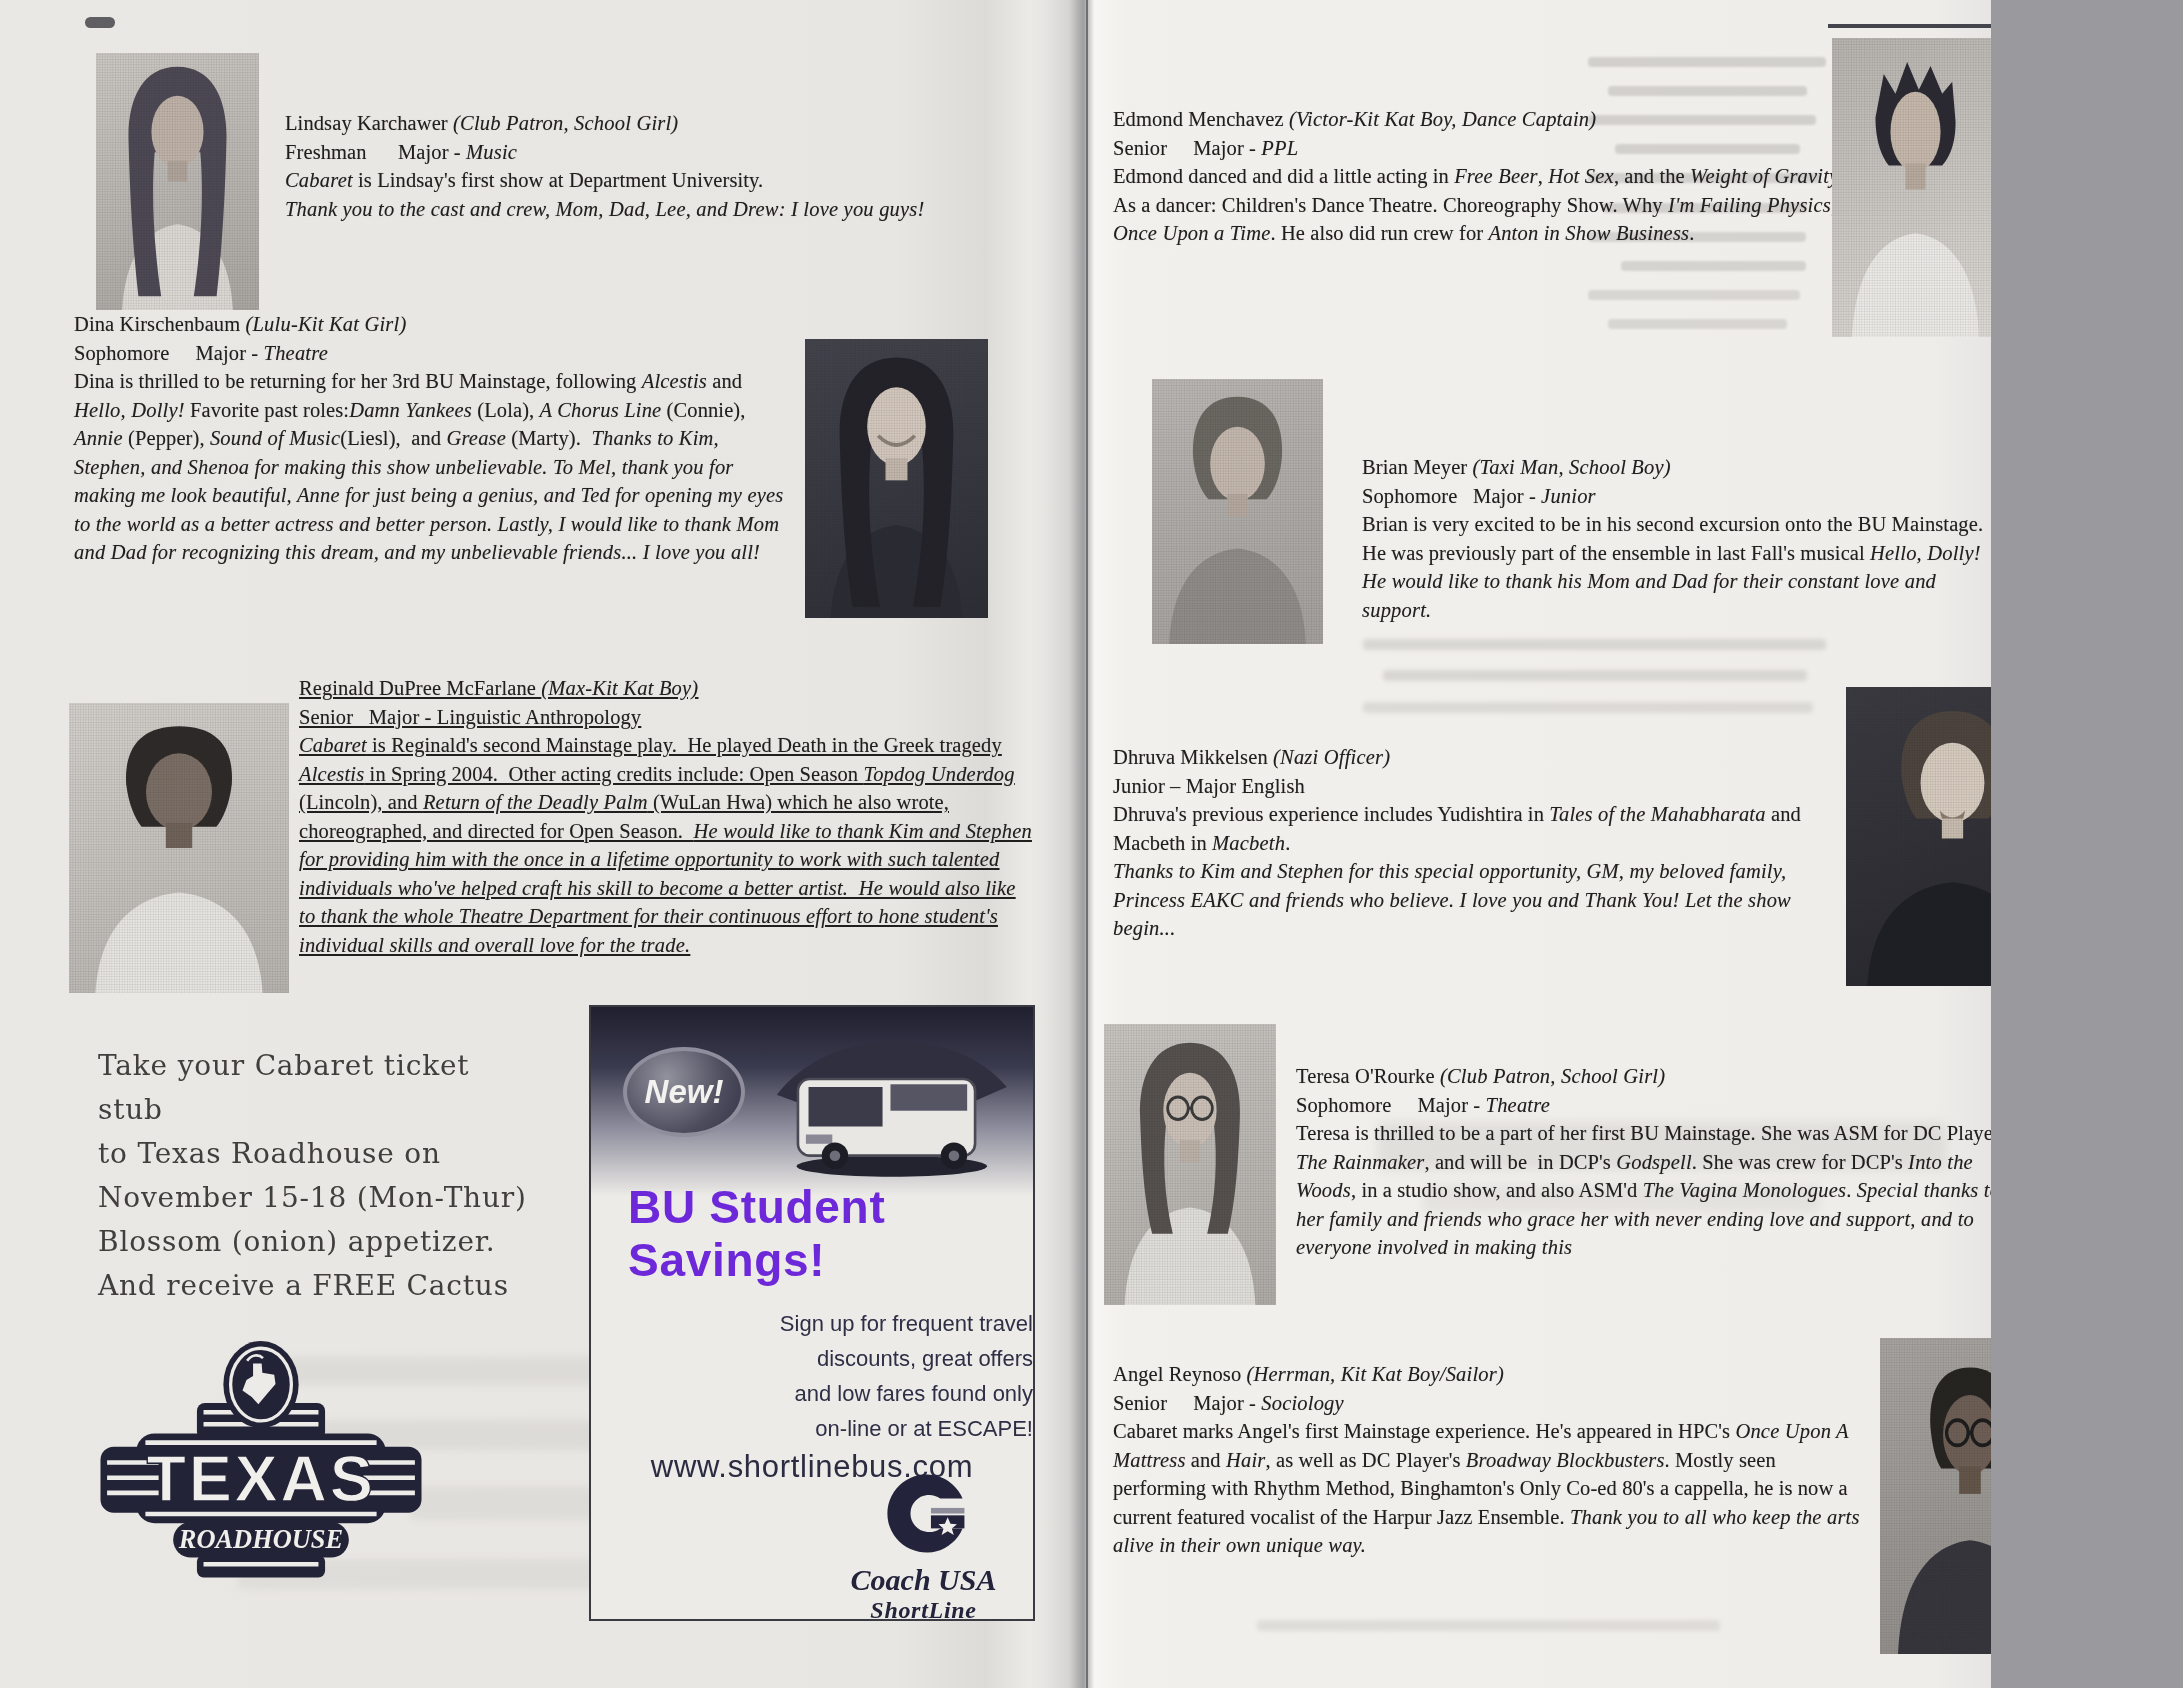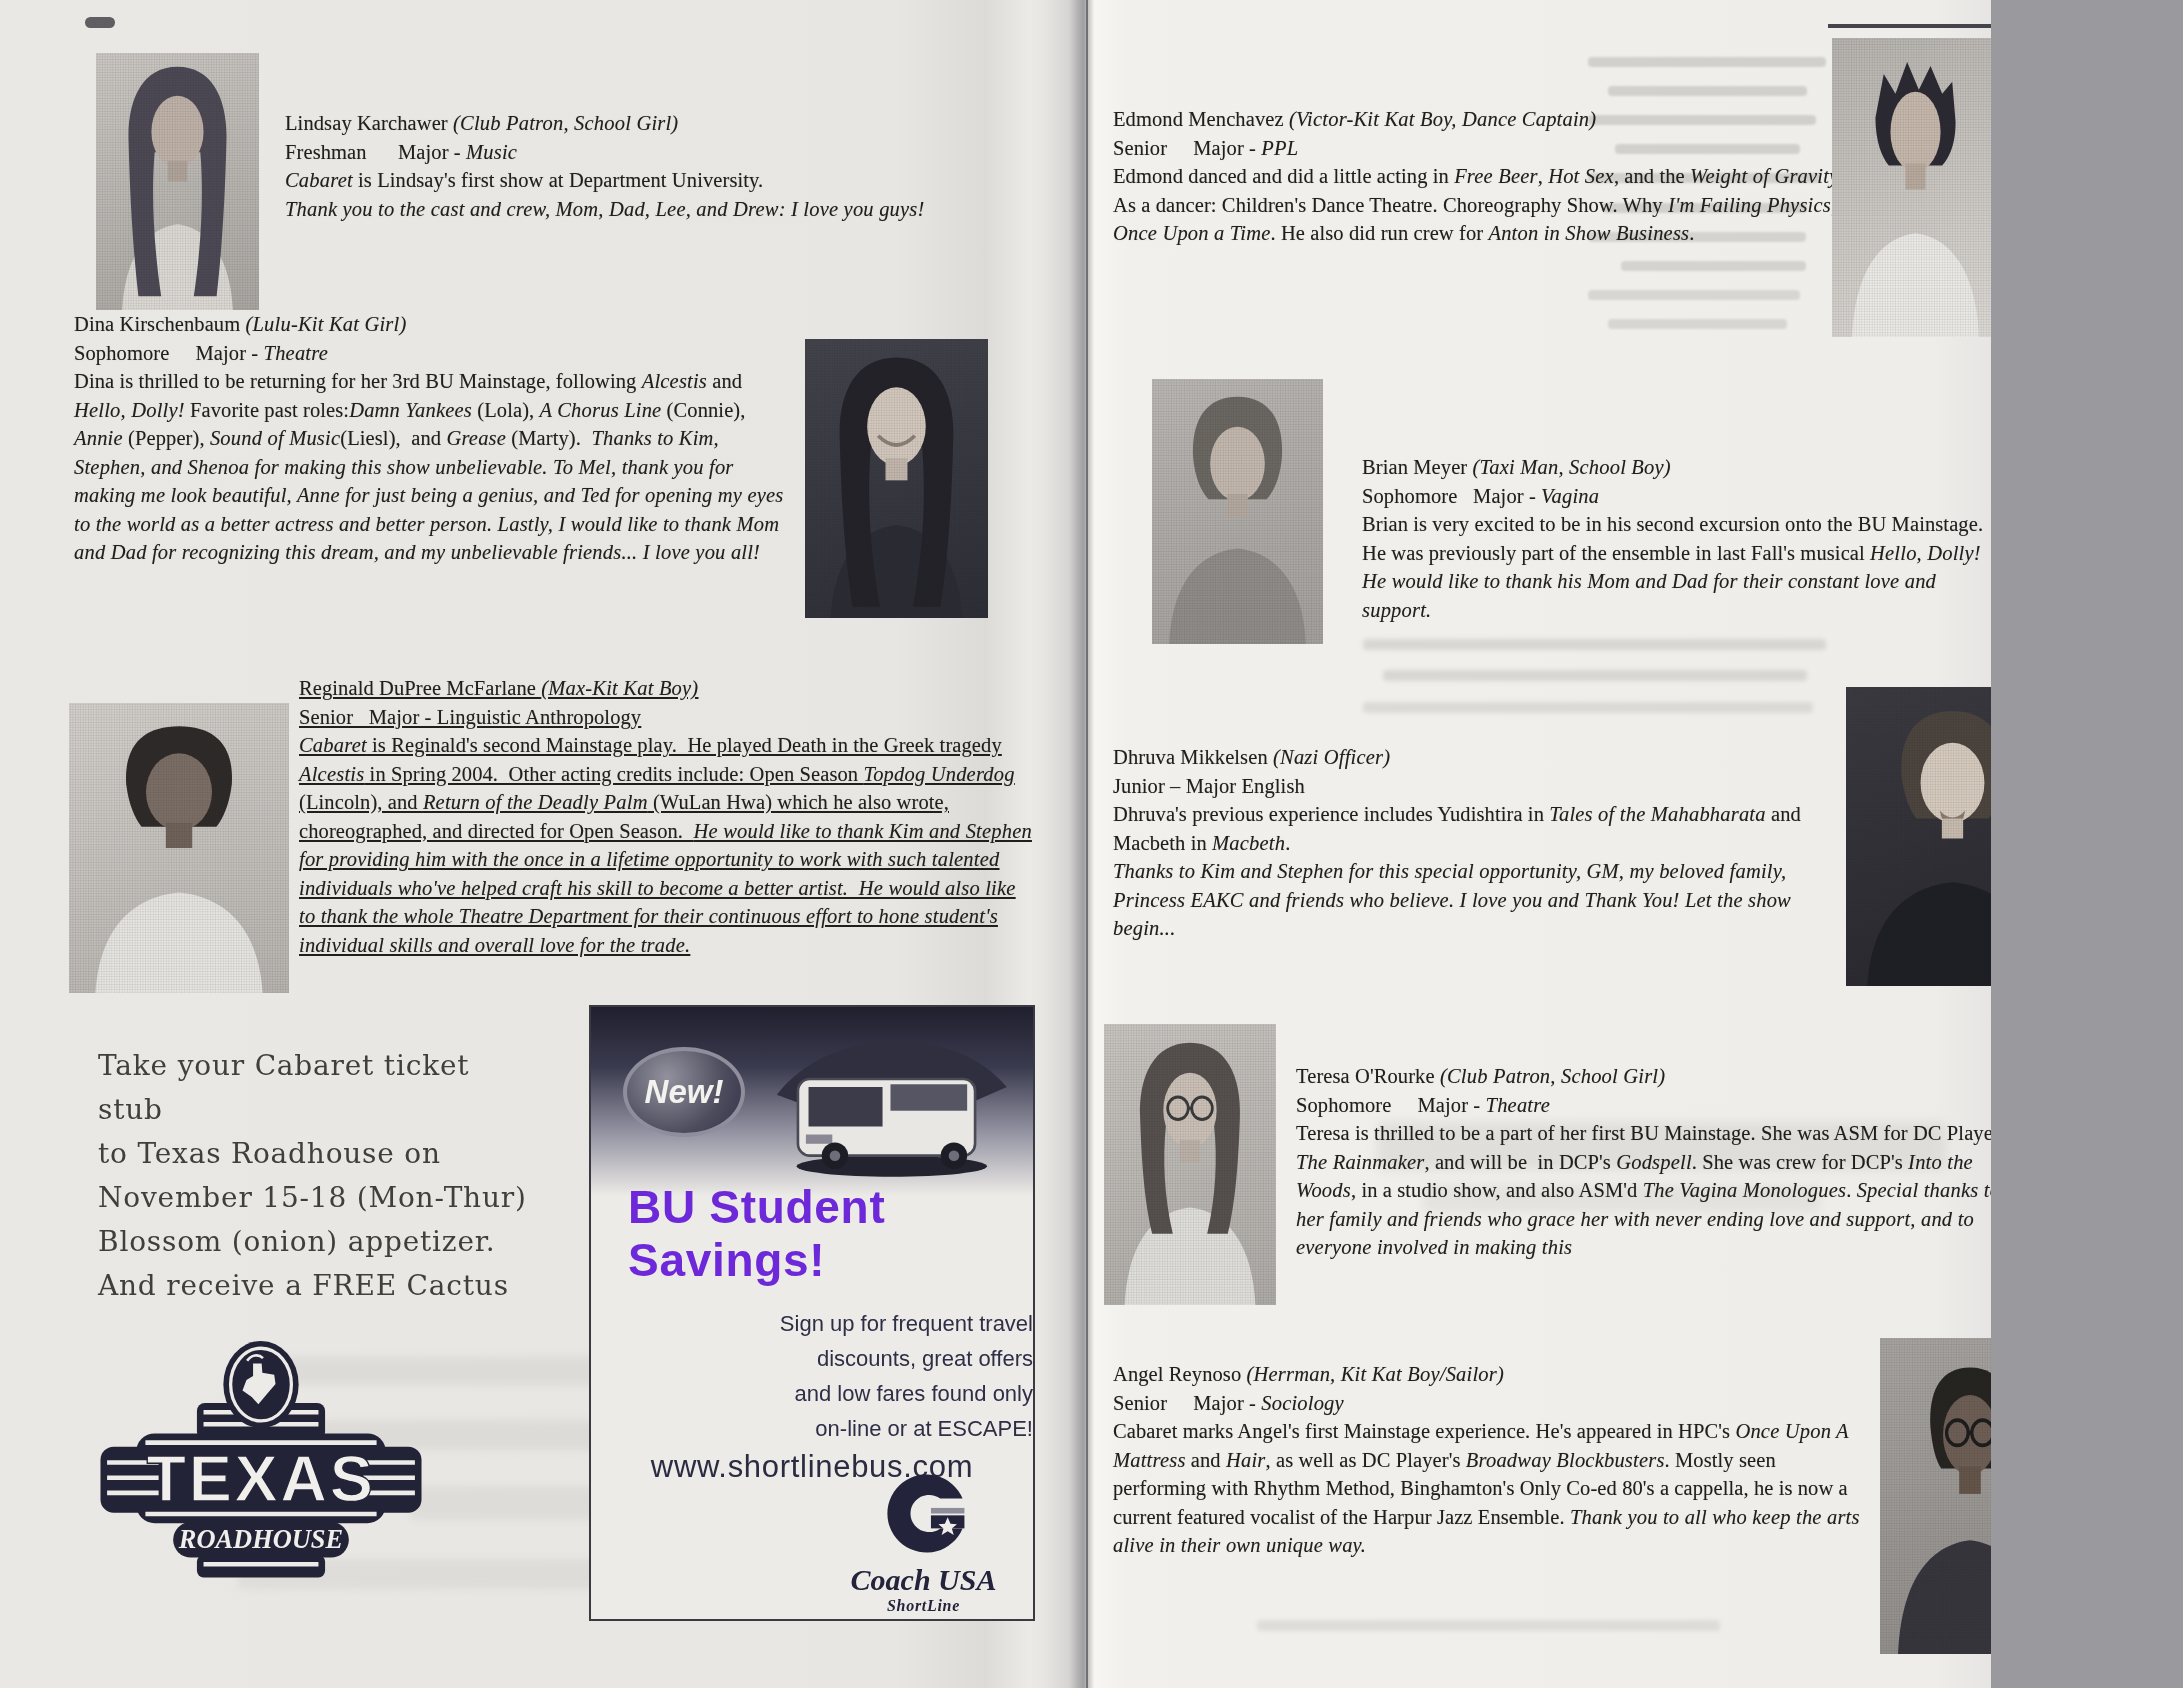--- a/index.html
+++ b/index.html
@@ -33,21 +33,21 @@
     background:linear-gradient(180deg,#1f1f2e 0%,#3b3b4f 32%,#8d8d9d 64%,rgba(237,235,231,0) 100%);}
   .ad-badge{position:absolute;left:32px;top:40px;width:114px;height:82px;border-radius:50%;
     background:radial-gradient(circle at 35% 32%,#92919d,#4d4c5d 62%,#35344a);
     border:4px solid #8f8e9c;display:flex;align-items:center;justify-content:center;}
   .ad-badge span{color:#f3f2ef;font-weight:bold;font-style:italic;font-size:33px;}
   .ad-title{position:absolute;left:37px;font-weight:bold;font-size:46px;color:#6d28d9;letter-spacing:0.7px;}
   .ad-body{position:absolute;left:0;right:0;top:299px;text-align:right;font-size:22px;line-height:35px;color:#2e2e46;}
   .ad-url{position:absolute;left:0;right:0;top:442px;text-align:center;font-size:31px;color:#2b2b42;letter-spacing:0.7px;}
   .ad-brand{position:absolute;right:20px;top:460px;width:179px;text-align:center;}
   .brand-name{font-family:"Liberation Serif",serif;font-style:italic;font-weight:bold;font-size:30px;color:#23233c;margin-top:1.3px;text-align:center;}
-  .brand-sub{font-family:"Liberation Serif",serif;font-style:italic;font-weight:bold;font-size:16px;color:#23233c;letter-spacing:0.7px;}
+  .brand-sub{font-family:"Liberation Serif",serif;font-style:italic;font-weight:bold;font-size:24px;color:#23233c;letter-spacing:0.7px;}
 </style>
 </head>
 <body>
 
 <div class="scan">
 
   <div class="gutter"></div>
   <div class="gutter-line"></div>
   <div class="edge-band"></div>
   <div class="abs" style="left:85px;top:17px;width:30px;height:10.6px;background:#3c3c42;opacity:.8;border-radius:5.3px;"></div>
@@ -220,21 +220,21 @@
     <svg viewBox="0 0 100 150" preserveAspectRatio="none">
       <path d="M10 150 C12 112 30 98 50 96 C70 98 88 112 90 150 Z" fill="#908c88"></path>
       <path d="M50 10 C31 10 23 24 24 44 C25 56 29 64 33 68 L67 68 C71 64 75 56 76 44 C77 24 69 10 50 10 Z" fill="#6b6761"></path>
       <ellipse cx="50" cy="48" rx="16" ry="21" fill="#c4b8ae"></ellipse>
       <rect x="44" y="65" width="12" height="13" fill="#b5a99f"></rect>
     </svg>
   </div>
 
   <div class="bio" style="left:1362px;top:453px;width:635px;">
     <div class="h"><span>Brian Meyer </span><i>(Taxi Man, School Boy)</i></div>
-    <div class="h"><span>Sophomore&nbsp;&nbsp;&nbsp;Major - </span><i>Vagina</i></div>
+    <div class="h"><span>Sophomore&nbsp;&nbsp;&nbsp;Major - </span><i>Junior</i></div>
     <div class="b"><span>Brian is very excited to be in his second excursion onto the BU Mainstage. He was previously part of the ensemble in last Fall's musical </span><i>Hello, Dolly!</i><span> </span><i>He would like to thank his Mom and Dad for their constant love and support.</i></div>
   </div>
 
   <div class="bio" style="left:1113px;top:743px;width:731px;">
     <div class="h"><span>Dhruva Mikkelsen </span><i>(Nazi Officer)</i></div>
     <div class="h"><span>Junior – Major English</span></div>
     <div class="b"><span>Dhruva's previous experience includes Yudishtira in </span><i>Tales of the Mahabharata</i><span> and Macbeth in </span><i>Macbeth</i><span>.</span></div>
     <div class="b"><i>Thanks to Kim and Stephen for this special opportunity, GM, my beloved family, Princess EAKC and friends who believe. I love you and Thank You! Let the show begin...</i></div>
   </div>
 

